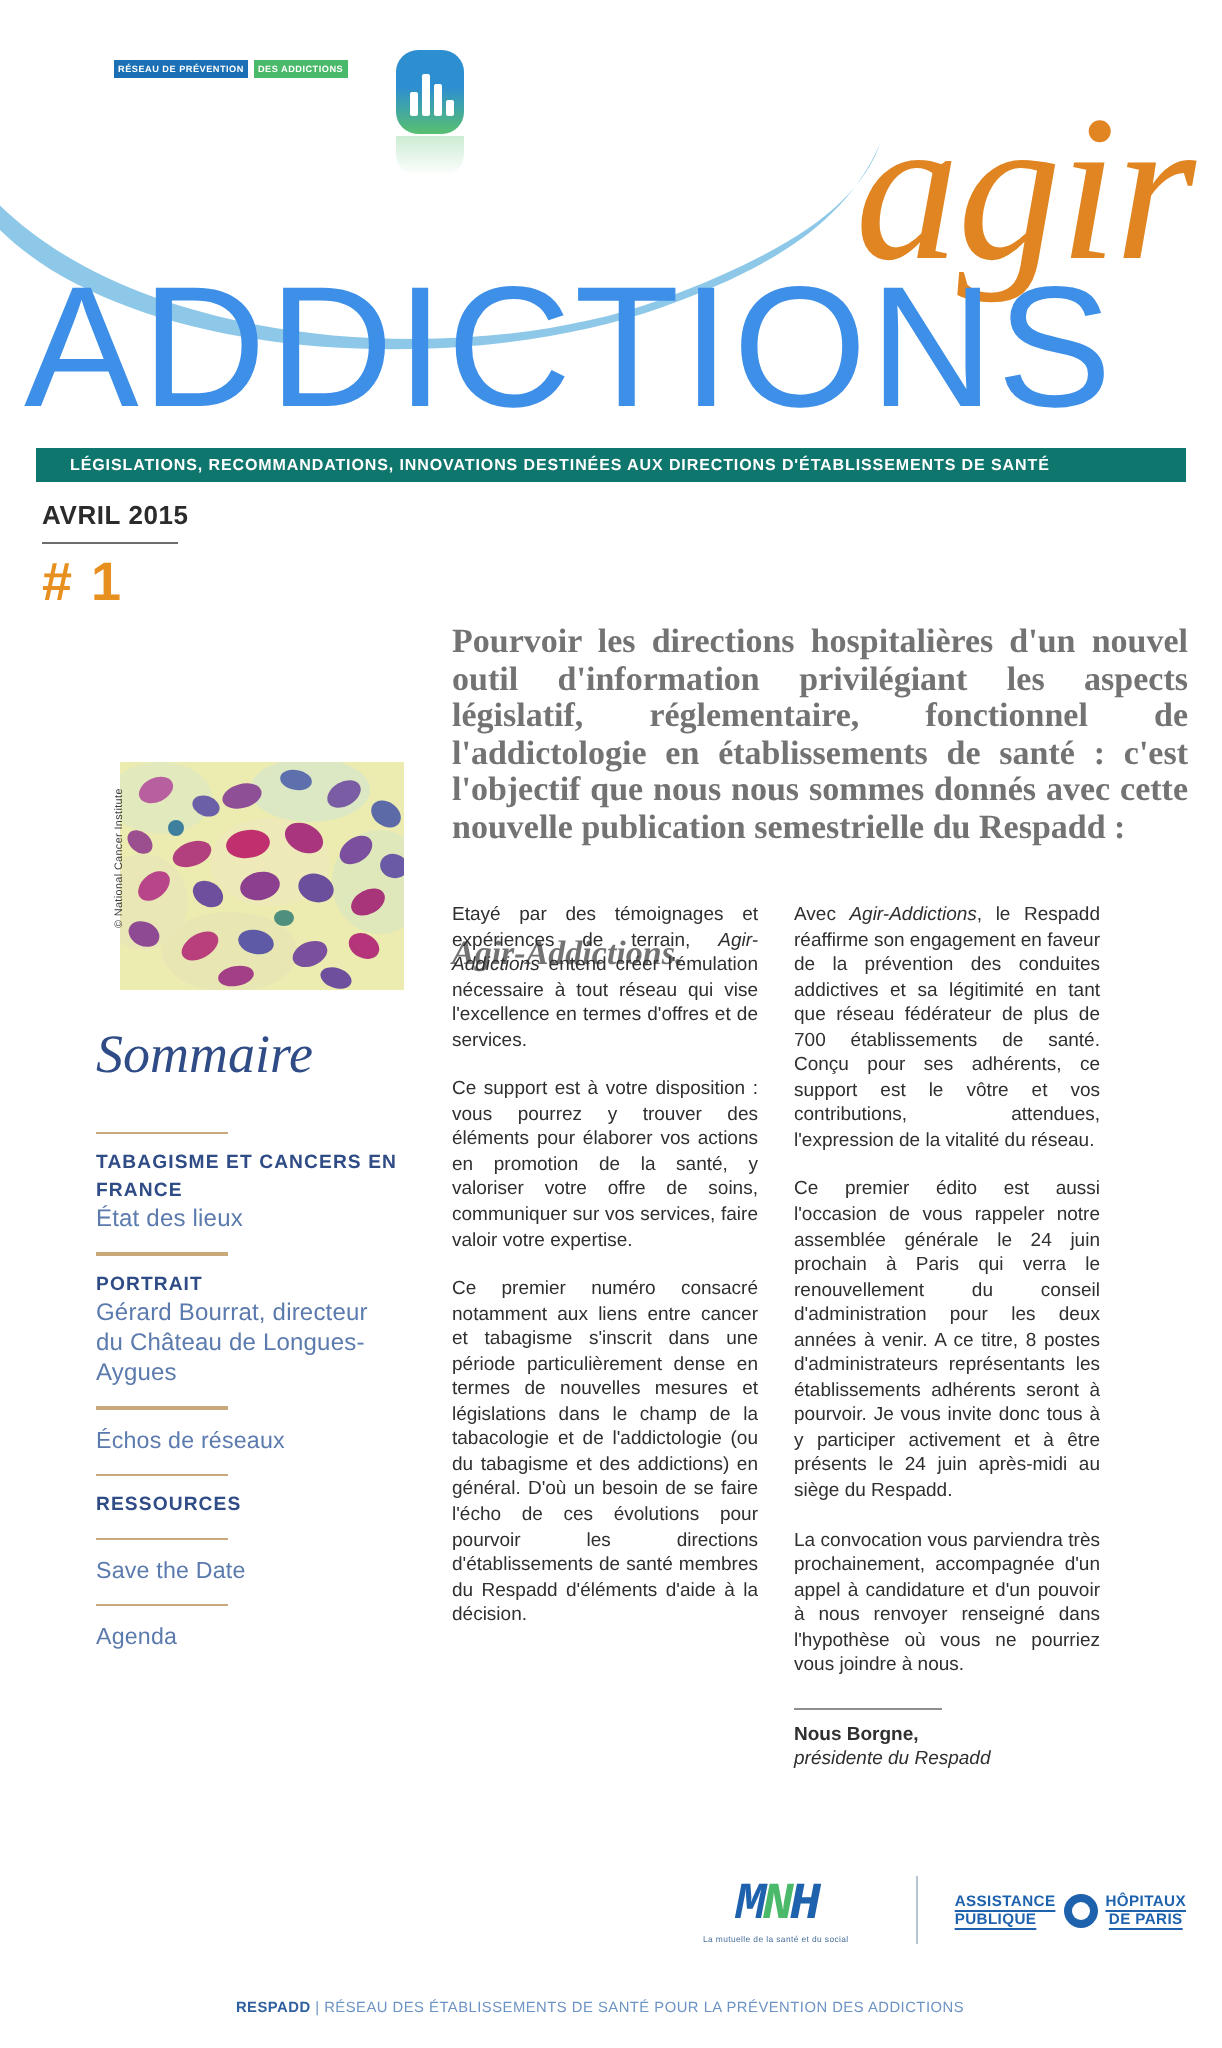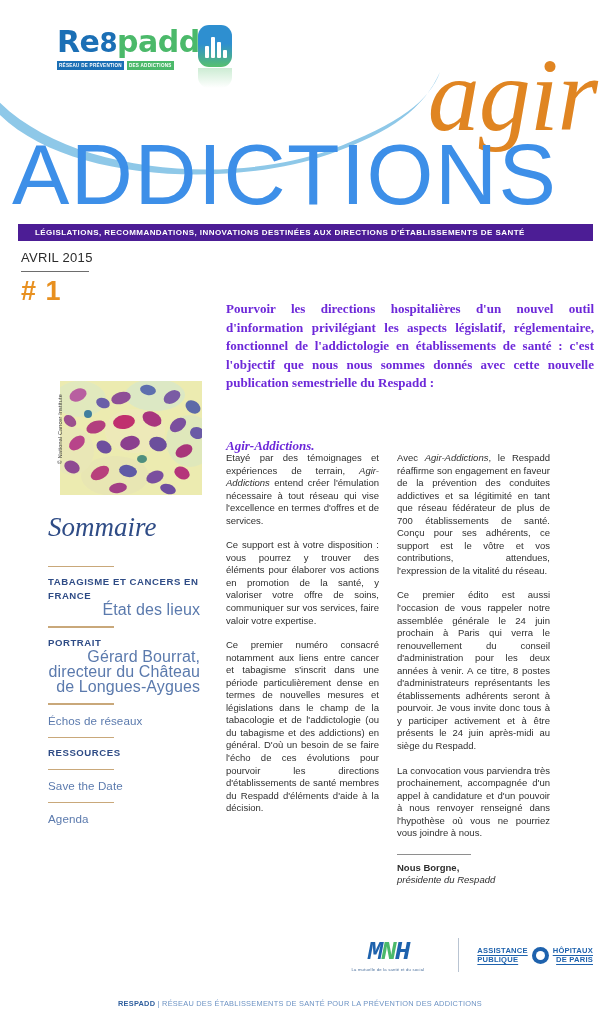--- a/index.html
+++ b/index.html
@@ -145,42 +145,42 @@
     color: #3d8fe8;
     letter-spacing: 1.5px;
   }
 
   .orange-band {
     position: absolute;
     top: 224px;
     left: 18px;
     width: 575px;
     height: 17px;
-    background: #4c1d95;
+    background: #0f766e;
     display: flex;
     align-items: center;
   }
   .orange-band span {
     color: #ffffff;
     font-size: 8px;
     font-weight: 700;
     letter-spacing: 0.45px;
     padding-left: 17px;
     white-space: nowrap;
   }
 
   
   .issue-date {
     position: absolute;
     top: 250px;
     left: 21px;
     font-size: 13px;
     color: #2b2b2b;
     letter-spacing: 0.3px;
-    font-weight: 400;
+    font-weight: 700;
   }
   .issue-rule {
     position: absolute;
     top: 271px;
     left: 21px;
     width: 68px;
     height: 1px;
     background: #6d6d6d;
   }
   .issue-number {
@@ -189,28 +189,28 @@
     left: 21px;
     font-size: 27px;
     font-weight: 700;
     color: #e8901f;
     letter-spacing: 1px;
   }
 
   
   .intro {
     position: absolute;
-    top: 300px;
+    top: 312px;
     left: 226px;
     width: 368px;
     font-family: "Liberation Serif", "DejaVu Serif", serif;
     font-weight: 700;
-    font-size: 13px;
+    font-size: 17px;
     line-height: 18.6px;
-    color: #6d28d9;
+    color: #737373;
     text-align: justify;
   }
   .intro .ital {
     font-style: italic;
     display: block;
     margin-top: 44px;
   }
 
   
   .photo-wrap {
@@ -264,25 +264,24 @@
   }
   .som-head {
     font-size: 9.6px;
     font-weight: 700;
     letter-spacing: 0.55px;
     color: #2f4c86;
     line-height: 13.5px;
     text-transform: uppercase;
   }
   .som-sub {
-    font-size: 16px;
+    font-size: 12px;
     color: #5b7aad;
     line-height: 15px;
     letter-spacing: 0.1px;
-    text-align: right;
   }
   .som-plain {
     font-size: 11.6px;
     color: #5b7aad;
     line-height: 15px;
     letter-spacing: 0.1px;
   }
 
   
   .col {
@@ -372,21 +371,21 @@
   }
   .aphp-left, .aphp-right {
     font-size: 7.6px;
     font-weight: 700;
     color: #1e62ad;
     line-height: 9.4px;
     letter-spacing: 0.2px;
     text-decoration: underline;
     text-underline-offset: 2px;
   }
-  .aphp-right { text-align: right; }
+  .aphp-right { text-align: center; }
   .aphp-mark {
     width: 17px;
     height: 17px;
     border-radius: 50%;
     background: #1e62ad;
     position: relative;
   }
   .aphp-mark::after {
     content: "";
     position: absolute;
@@ -413,21 +412,20 @@
 
 <div id="page">
 
   <div class="header">
 
     <svg class="swoosh" viewBox="0 0 611 180" xmlns="http://www.w3.org/2000/svg">
       <path d="M -10 92 C 60 175, 230 186, 330 150 C 400 124, 430 100, 440 72 C 424 108, 392 132, 330 154 C 228 190, 52 182, -10 104 Z" fill="#8ec8e8"></path>
     </svg>
 
     <div class="respadd-logo">
-      <div class="respadd-word"><span class="blue">Re</span><span class="amp">8</span><span class="green">padd</span></div>
       <div class="respadd-tag">
         <span class="t1">RÉSEAU DE PRÉVENTION</span>
         <span class="t2">DES ADDICTIONS</span>
       </div>
     </div>
 
     <div class="logo-badge">
       <div class="bars">
           <i></i>
           <i></i>

